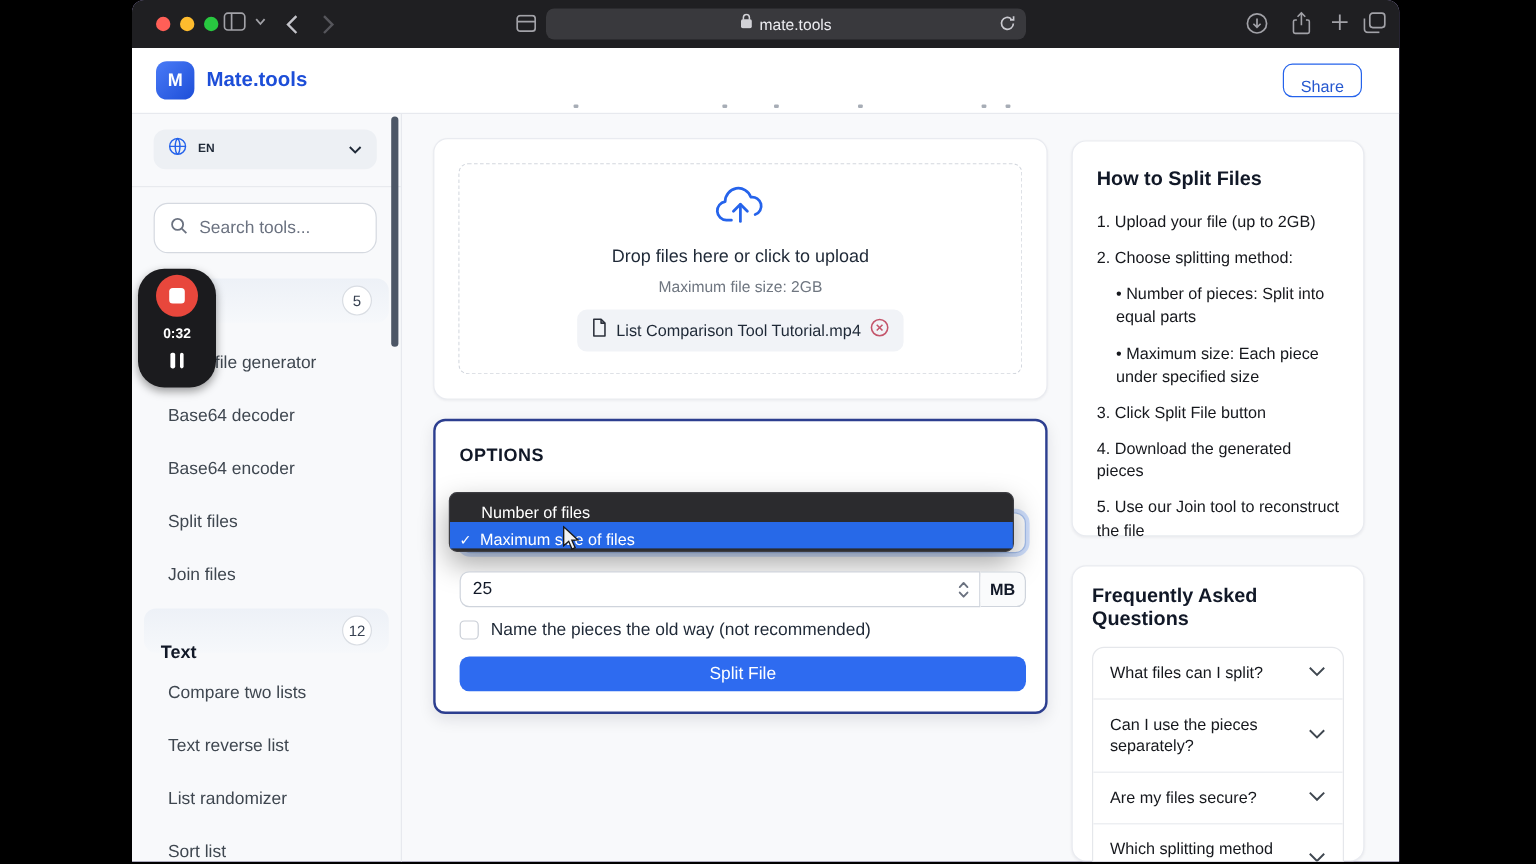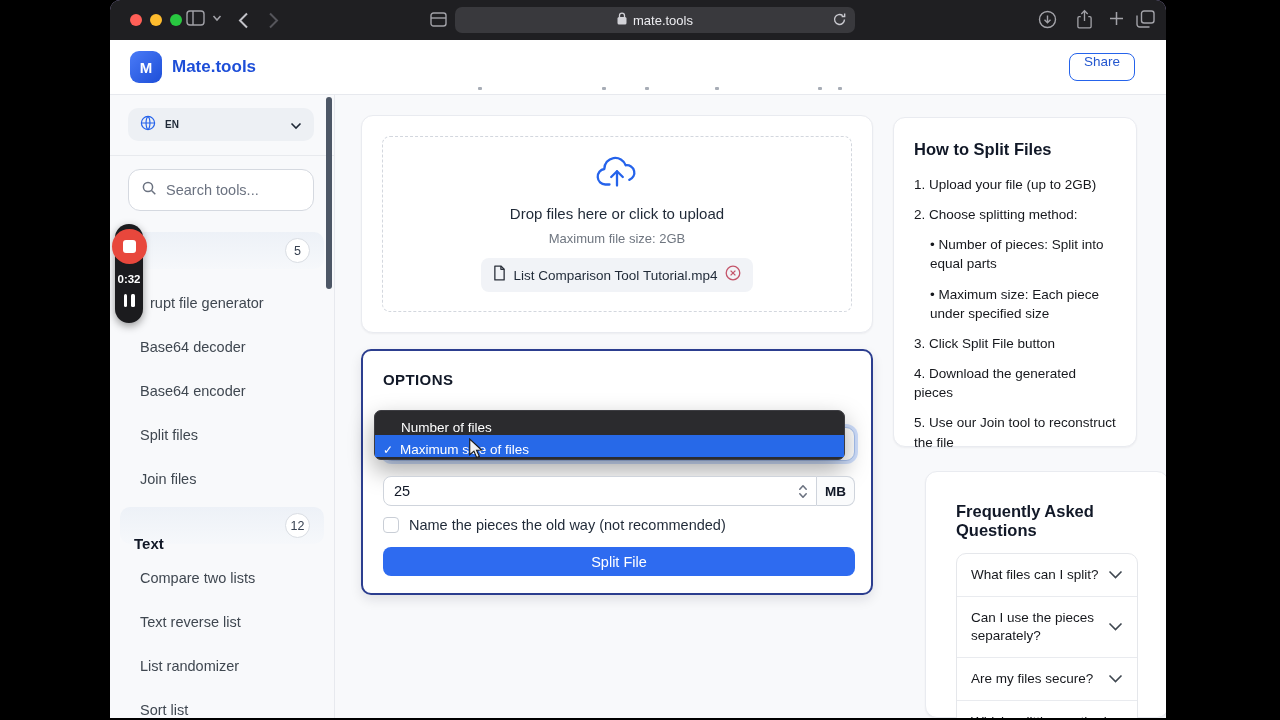--- a/index.html
+++ b/index.html
@@ -13,21 +13,21 @@
   .tl.red { left:20px; background:#ff5f57; } .tl.yellow { left:40px; background:#febc2e; } .tl.green { left:60px; background:#28c840; }
   .chrome-ic { position:absolute; top:10px; color:#a2a2a8; display:flex; align-items:center; }
   .addressbar { position:absolute; left:345px; top:7px; width:400px; height:26px; background:#39393d; border-radius:7px; display:flex; align-items:center; justify-content:center; gap:6px; }
   .url { color:#ececf0; font-size:13px; }
   .refresh { position:absolute; right:8px; top:5px; }
 
   
   .appheader { position:relative; height:55px; background:#ffffff; border-bottom:1px solid #e7e9ee; }
   .logo { position:absolute; left:20px; top:11px; width:32px; height:32px; border-radius:9px; background:linear-gradient(135deg,#4a7bf7,#1d4ed8); color:#fff; font-size:15px; font-weight:bold; display:flex; align-items:center; justify-content:center; }
   .brand { position:absolute; left:62px; top:17px; font-size:17px; font-weight:bold; color:#1d4ed8; }
-  .share-btn { position:absolute; right:31px; top:13px; height:28px; padding:0 14px; background:#fff; border:1.5px solid #2563eb; border-radius:8px; color:#2457cf; font-size:13.5px; display:flex; align-items:flex-start; }
+  .share-btn { position:absolute; right:31px; top:13px; height:28px; padding:0 14px; background:#fff; border:1.5px solid #2563eb; border-radius:8px; color:#2457cf; font-size:13.5px; display:flex; align-items:flex-end; }
   .remnant { position:absolute; top:47px; height:3px; width:4px; background:#a7adb6; border-radius:1px; }
 
   
   .appbody { display:flex; height:625px; overflow:hidden; }
   .sidebar { position:relative; width:225px; border-right:1px solid #e7e9ee; background:#f8f9fb; flex-shrink:0; }
   .lang { margin:13px 20px 0 18px; height:33px; background:#edf0f4; border-radius:10px; display:flex; align-items:center; gap:9px; padding:0 12px; }
   .lang-label { font-size:10px; font-weight:bold; color:#1f2937; }
   .lang .chev { margin-left:auto; }
   .sb-divider { margin-top:14px; border-top:1px solid #e8eaee; }
   .search { margin:13px 20px 0 18px; height:42px; background:#fff; border:1px solid #d5d9e0; border-radius:12px; display:flex; align-items:center; gap:9px; padding:0 12px; }
@@ -71,29 +71,29 @@
   .cb-row { position:absolute; left:20px; top:166px; display:flex; align-items:center; gap:10px; }
   .cb { width:16px; height:16px; border:1.5px solid #c9ced6; border-radius:4px; background:#fff; }
   .cb-label { font-size:14.5px; color:#1f2937; }
   .split-btn { position:absolute; left:20px; top:196px; width:472px; height:29px; background:#2e6bf0; border:none; border-radius:8px; color:#fff; font-size:14.5px; display:flex; align-items:center; justify-content:center; font-family:"Liberation Sans",sans-serif; }
 
   
   .howto-card { left:558px; top:22px; width:244px; height:330px; padding:22px 20px; }
   .panel-title { font-size:16.5px; font-weight:bold; color:#111827; margin-bottom:16px; }
   .step { font-size:13.5px; color:#16181d; line-height:1.42; margin-bottom:11px; }
   .step.indent { padding-left:16px; }
-  .faq-card { left:590px; top:376px; width:244px; height:247px; padding:30px; }
+  .faq-card { left:558px; top:376px; width:244px; height:247px; padding:16px; }
   .faq-card .panel-title { margin-bottom:13px; }
   .faq-list { border:1px solid #e5e7eb; border-radius:10px; background:#fff; overflow:hidden; }
   .faq-row { display:flex; align-items:center; justify-content:space-between; padding:12px 14px; border-top:1px solid #e9ebef; cursor:pointer; }
   .faq-row:first-child { border-top:none; }
   .faq-q { font-size:13.5px; color:#16181d; line-height:1.32; max-width:152px; }
 
   
-  .recorder { position:absolute; left:115px; top:224px; width:28px; height:99px; background:#1b1b1e; border-radius:22px; display:flex; flex-direction:column; align-items:center; box-shadow:0 3px 8px rgba(0,0,0,.4); }
+  .recorder { position:absolute; left:115px; top:224px; width:65px; height:99px; background:#1b1b1e; border-radius:22px; display:flex; flex-direction:column; align-items:center; box-shadow:0 3px 8px rgba(0,0,0,.4); }
   .rec-stop { margin-top:5px; width:35px; height:35px; border-radius:50%; background:#e8473c; display:flex; align-items:center; justify-content:center; cursor:pointer; }
   .rec-square { width:13px; height:13px; border-radius:3px; background:#fff; }
   .rec-time { margin-top:9px; color:#fff; font-size:11.5px; font-weight:bold; }
   .rec-pause { margin-top:9px; display:flex; gap:4px; cursor:pointer; }
   .rec-bar { width:3.5px; height:13px; background:#fff; border-radius:1.5px; }
 
   .cursor { position:absolute; left:468px; top:438px; pointer-events:none; }
 </style>
 </head>
 <body>

